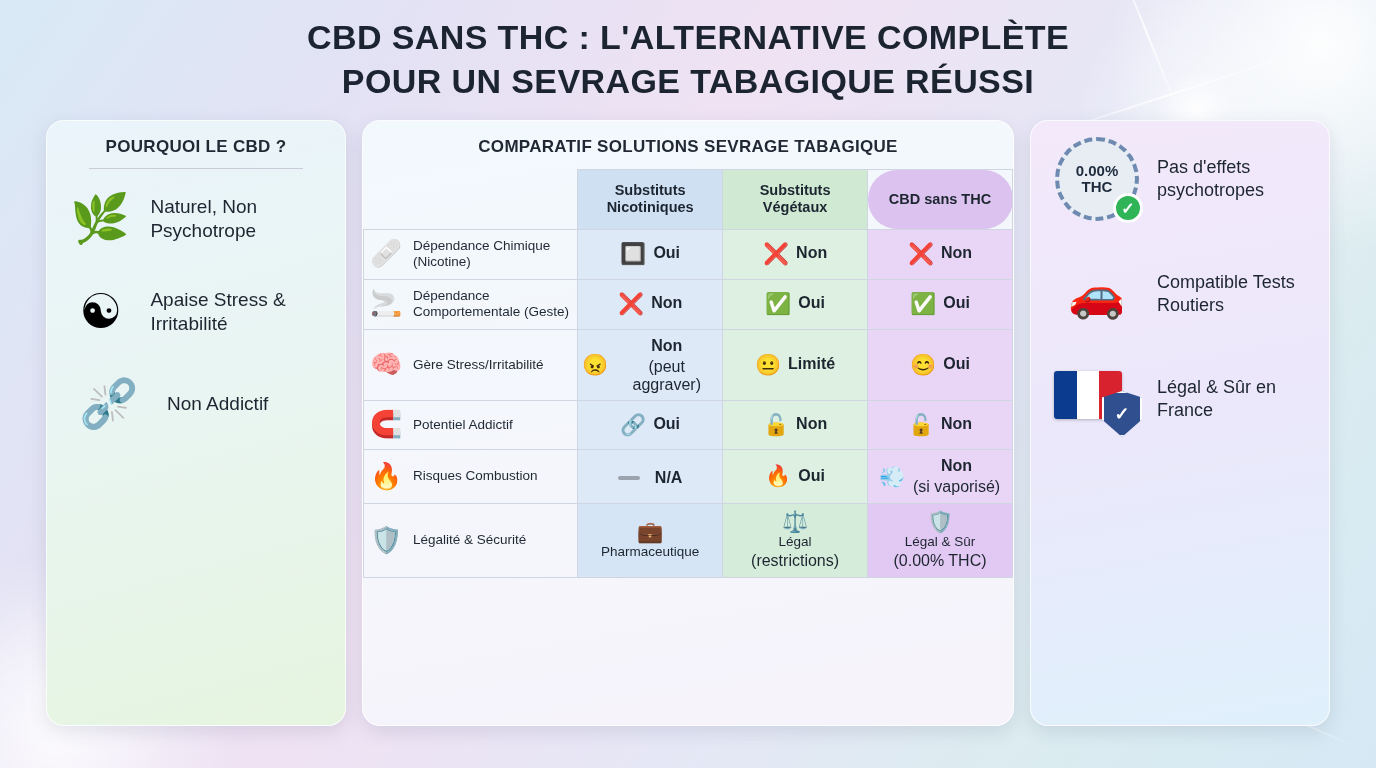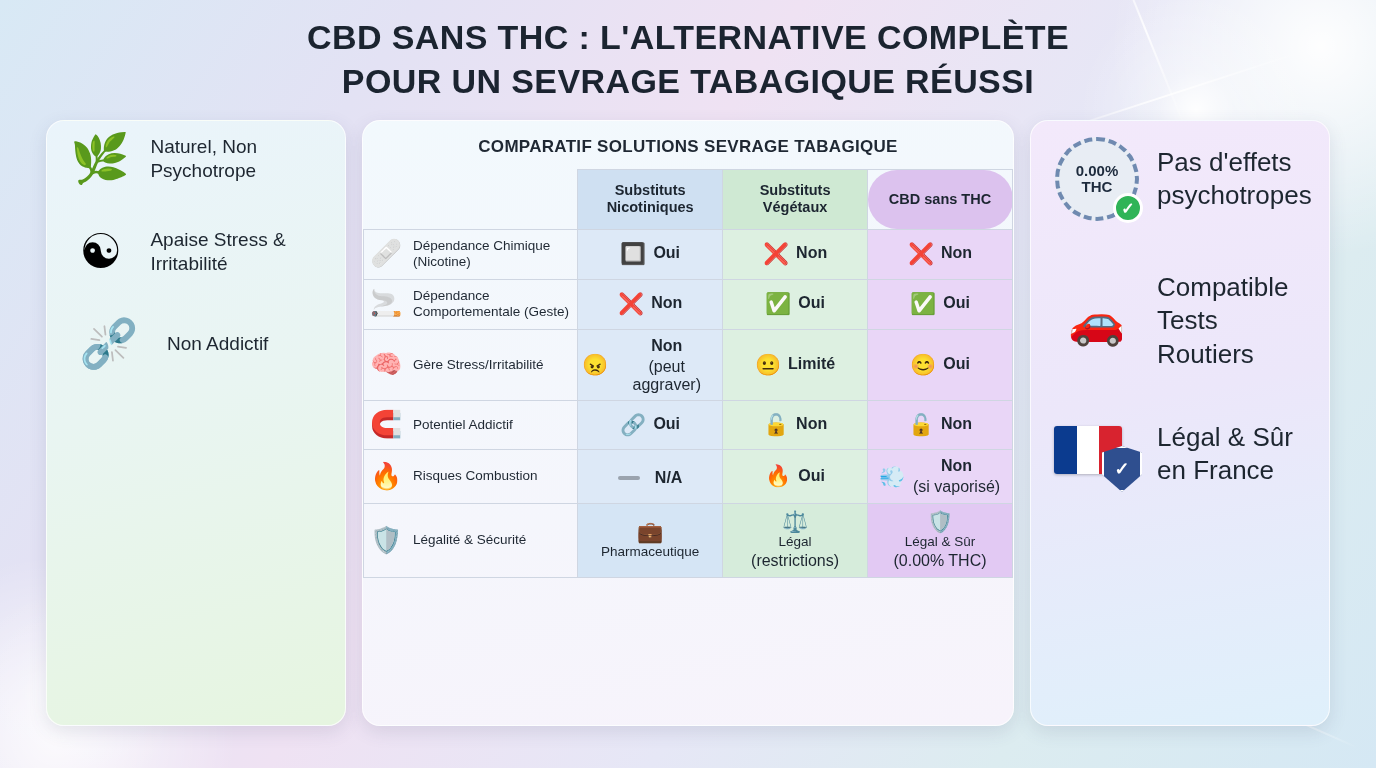--- a/index.html
+++ b/index.html
@@ -100,21 +100,21 @@
   .dash { display: inline-block; width: 22px; height: 4px; background: #9aa3ae; border-radius: 2px; vertical-align: middle; margin-right: 8px; }
 
   
   .right {
     width: 300px; flex: 0 0 300px;
     background: linear-gradient(170deg, #f3e9fb 0%, #ece7fa 45%, #dff0fb 100%);
   }
   .right-list { padding: 16px 18px 0 18px; display: flex; flex-direction: column; gap: 50px; }
   .right-item { display: flex; align-items: center; gap: 12px; }
   .right-item .badge { width: 96px; flex: 0 0 96px; display: flex; align-items: center; justify-content: center; }
-  .right-item .txt { font-size: 26px; color: #1d2630; line-height: 1.28; font-weight: 500; }
+  .right-item .txt { font-size: 18px; color: #1d2630; line-height: 1.28; font-weight: 500; }
   .thc-badge { position: relative; width: 84px; height: 84px; }
   .thc-badge .disc {
     position: absolute; inset: 0; border-radius: 50%;
     background: #e8edf4; border: 4px dashed #6f8ab0;
     display: flex; flex-direction: column; align-items: center; justify-content: center;
     font-weight: bold; color: #1d2b3d; font-size: 15px; line-height: 1.05;
   }
   .thc-badge .check {
     position: absolute; right: -4px; bottom: -2px; width: 30px; height: 30px; border-radius: 50%;
     background: #2fb457; border: 3px solid #ffffff; color: #fff; font-size: 16px;
@@ -146,20 +146,24 @@
 <header>
   <h1>
     <span class="l1">CBD SANS THC : L'ALTERNATIVE COMPLÈTE</span>
     <span class="l2">POUR UN SEVRAGE TABAGIQUE RÉUSSI</span>
   </h1>
 </header>
 
 <div class="panels">
 
   <section class="panel left">
+    <div class="panel-title">
+      <span>POURQUOI LE CBD ?</span>
+      <span class="rule"></span>
+    </div>
     <div class="left-list">
       <div class="left-item">
         <span class="emoji">🌿</span>
         <span class="txt">Naturel, Non Psychotrope</span>
       </div>
       <div class="left-item">
         <span class="emoji">☯</span>
         <span class="txt">Apaise Stress &amp; Irritabilité</span>
       </div>
       <div class="left-item">

